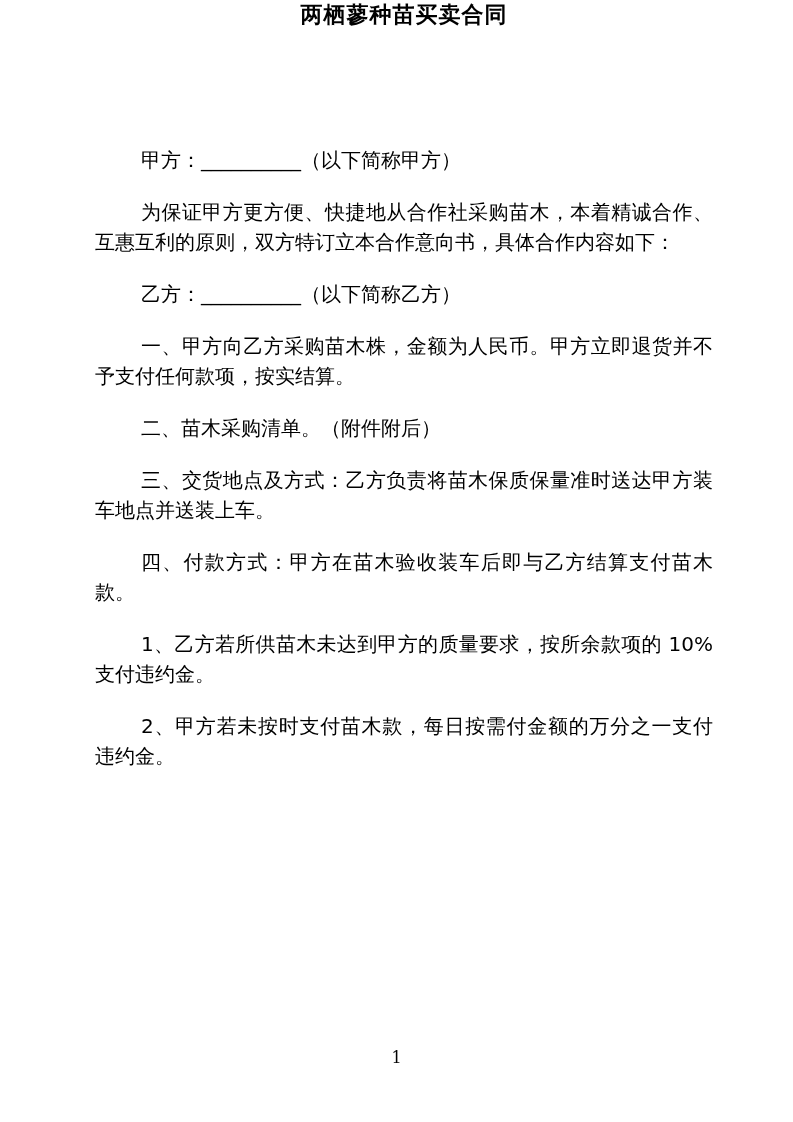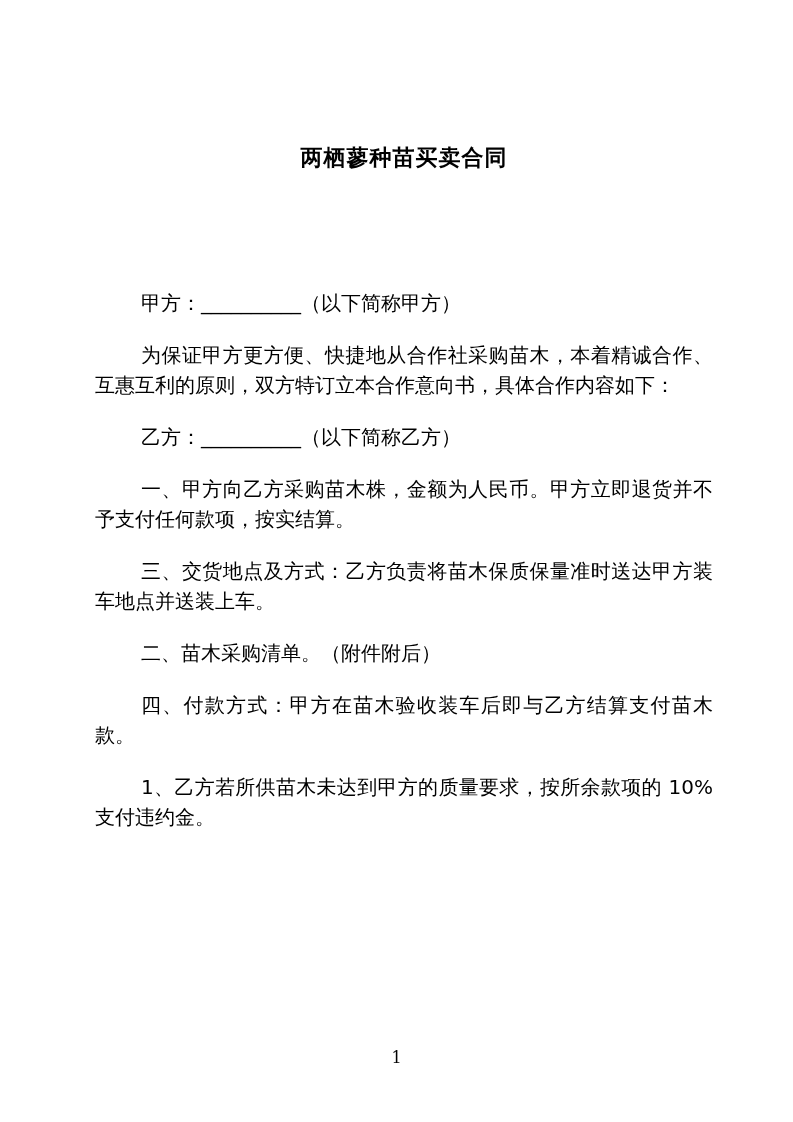--- a/index.html
+++ b/index.html
@@ -16,21 +16,20 @@
     color: #000000;
     font-family: "DejaVu Sans", "Liberation Sans", sans-serif;
     overflow: hidden;
     box-sizing: border-box;
   }
   .content {
     padding: 0 80px 0 95px;
   }
   .doc-title {
     margin: 0 0 115px 0;
-    padding-top: 143px;
     text-align: center;
     font-size: 22px;
     font-weight: 700;
     line-height: 30px;
     letter-spacing: 1px;
   }
   .para {
     margin: 22px 0;
     font-size: 20px;
     line-height: 30px;
@@ -56,26 +55,27 @@
     <h1 class="doc-title">两栖蓼种苗买卖合同</h1>
 
     <p class="para">甲方：__________（以下简称甲方）</p>
 
     <p class="para">为保证甲方更方便、快捷地从合作社采购苗木，本着精诚合作、互惠互利的原则，双方特订立本合作意向书，具体合作内容如下：</p>
 
     <p class="para">乙方：__________（以下简称乙方）</p>
 
     <p class="para">一、甲方向乙方采购苗木株，金额为人民币。甲方立即退货并不予支付任何款项，按实结算。</p>
 
+    <p class="para">二、苗木采购清单。（附件附后）</p>
+
     <p class="para">三、交货地点及方式：乙方负责将苗木保质保量准时送达甲方装车地点并送装上车。</p>
-
-    <p class="para">二、苗木采购清单。（附件附后）</p>
 
     <p class="para">四、付款方式：甲方在苗木验收装车后即与乙方结算支付苗木款。</p>
 
 
 
     <p class="para">1、乙方若所供苗木未达到甲方的质量要求，按所余款项的 10%支付违约金。</p>
 
+    <p class="para">2、甲方若未按时支付苗木款，每日按需付金额的万分之一支付违约金。</p>
   </div>
 
   <div class="page-footer">1</div>
 </div>
 
 </body></html>

